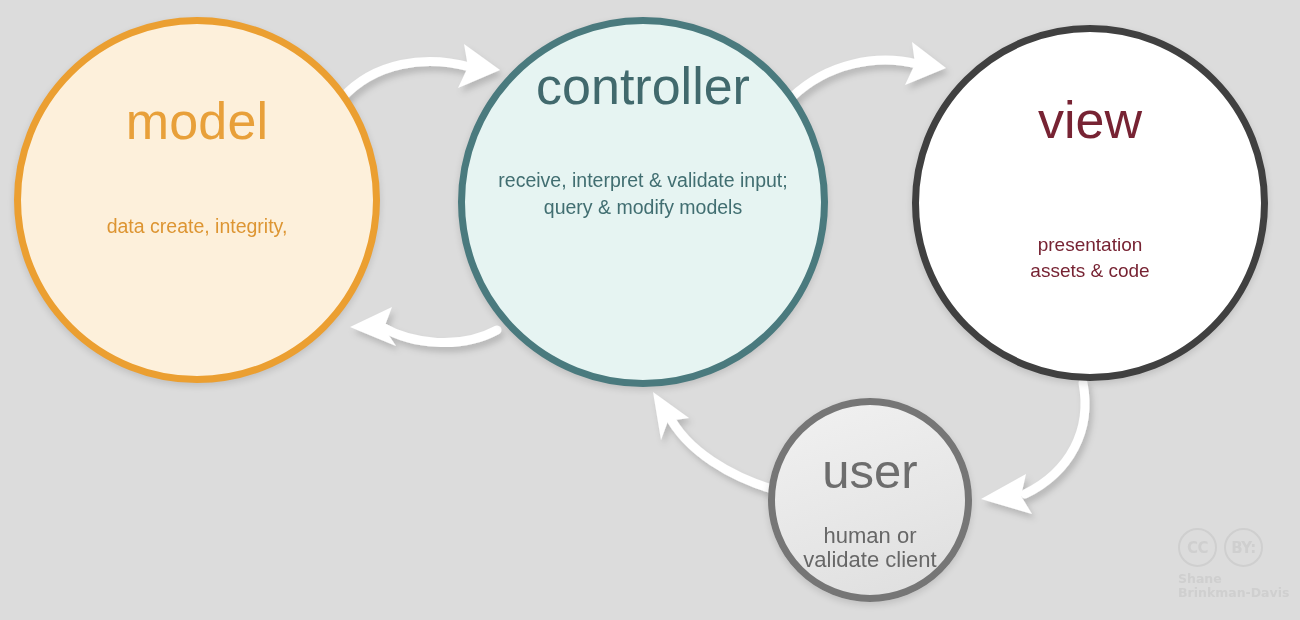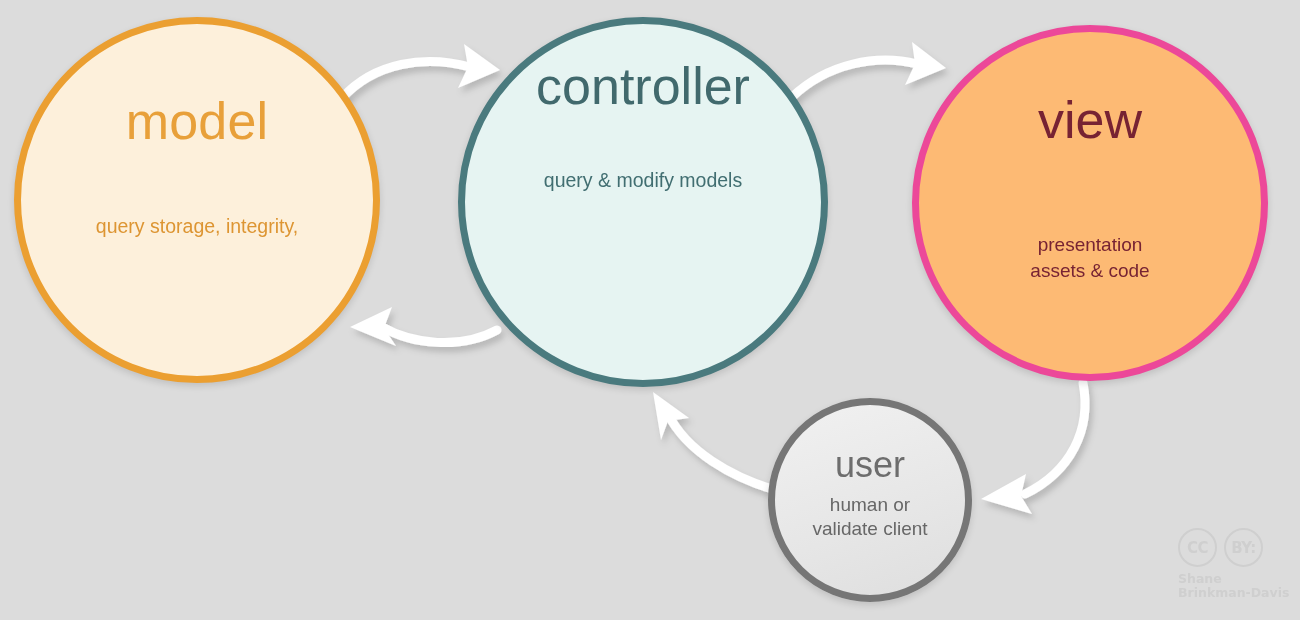--- a/index.html
+++ b/index.html
@@ -73,22 +73,22 @@
     color: #416e71;
     font-size: 19.5px;
     line-height: 27px;
     margin-top: 55px;
   }
 
   
   #node-view {
     left: 912px; top: 25px;
     width: 356px; height: 356px;
-    border: 7px solid #ec4899;
-    background: #fdba74;
+    border: 7px solid #404040;
+    background: #ffffff;
     box-shadow: 0 3px 7px rgba(0,0,0,0.13);
     text-align: center;
   }
   #node-view .title {
     color: #772333;
     font-size: 52px;
     font-weight: 400;
     line-height: 1;
     margin-top: 62px;
   }
@@ -102,30 +102,30 @@
   
   #node-user {
     left: 768px; top: 398px;
     width: 204px; height: 204px;
     border: 7px solid #767676;
     background: linear-gradient(160deg, #f1f1f1 0%, #e6e6e6 60%, #dedede 100%);
     box-shadow: 0 3px 7px rgba(0,0,0,0.13);
   }
   #node-user .title {
     color: #6d6d6d;
-    font-size: 36px;
+    font-size: 49px;
     font-weight: 400;
     line-height: 1;
     margin-top: 42px;
   }
   #node-user .desc {
     color: #676767;
-    font-size: 19px;
+    font-size: 22px;
     line-height: 24px;
-    margin-top: 10px;
+    margin-top: 28px;
   }
 
   
   #cc-badge {
     position: absolute;
     left: 1178px;
     top: 528px;
     width: 112px;
     height: 80px;
     color: #cfcfcf;
@@ -192,27 +192,28 @@
 
     <g filter="url(#shadow)">
       <path d="M 782,492 C 730,478 686,450 668,414" fill="none" stroke="#ffffff" stroke-width="9" stroke-linecap="round"></path>
       <path d="M 653,392 L 661,440 L 668,421 L 689,418 Z" fill="#ffffff"></path>
     </g>
   </svg>
 
   <div class="node" id="node-model">
     <div class="title">model</div>
     <div class="desc">
-      <div>query storage, integrity,</div>
+      <div>data create, integrity,</div>
     </div>
   </div>
 
   <div class="node" id="node-controller">
     <div class="title">controller</div>
     <div class="desc">
+      <div>receive, interpret &amp; validate input;</div>
       <div>query &amp; modify models</div>
     </div>
   </div>
 
   <div class="node" id="node-view">
     <div class="title">view</div>
     <div class="desc">
       <div>presentation</div>
       <div>assets &amp; code</div>
     </div>

